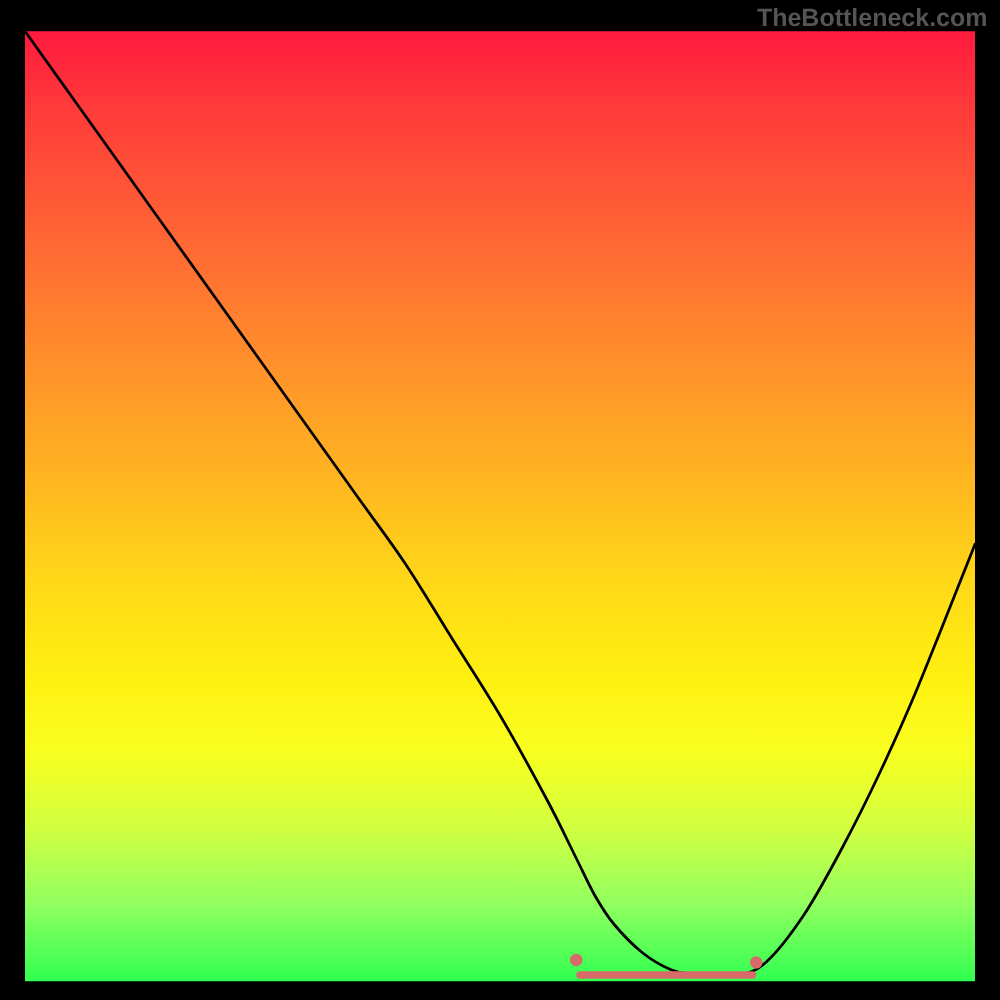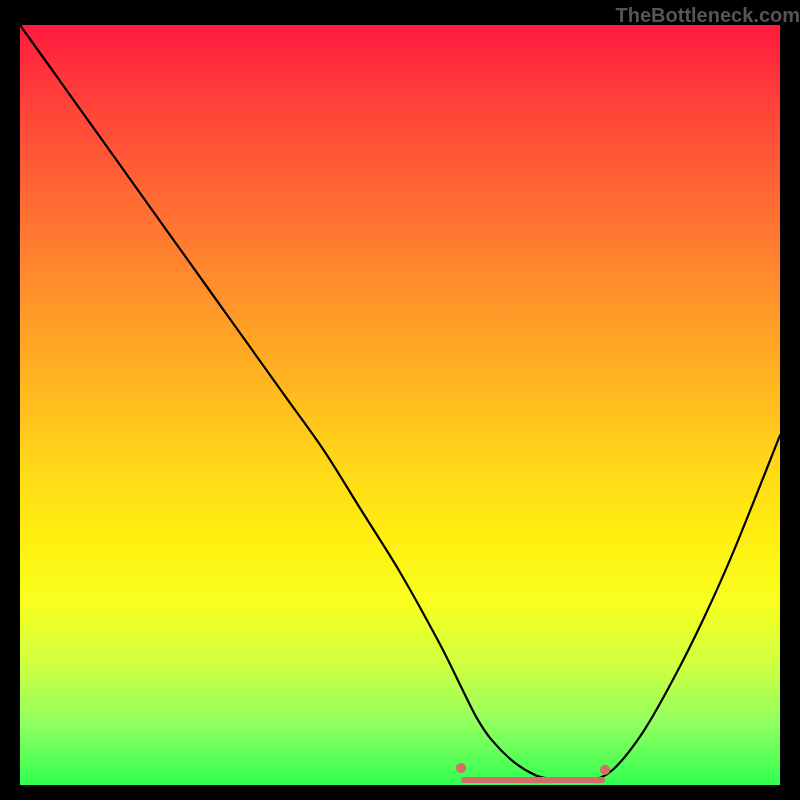--- a/index.html
+++ b/index.html
@@ -7,21 +7,21 @@
     width: 800px;
     height: 800px;
     background: #000;
     position: relative;
     font-family: Arial, sans-serif;
     overflow: hidden;
   }
   .watermark {
     position: absolute;
     top: 4px;
-    right: 0;
+    right: 10px;
     color: #555;
     font-size: 20px;
     font-weight: bold;
     z-index: 10;
   }
   .plot-area {
     position: absolute;
     left: 20px;
     top: 25px;
     width: 760px;

